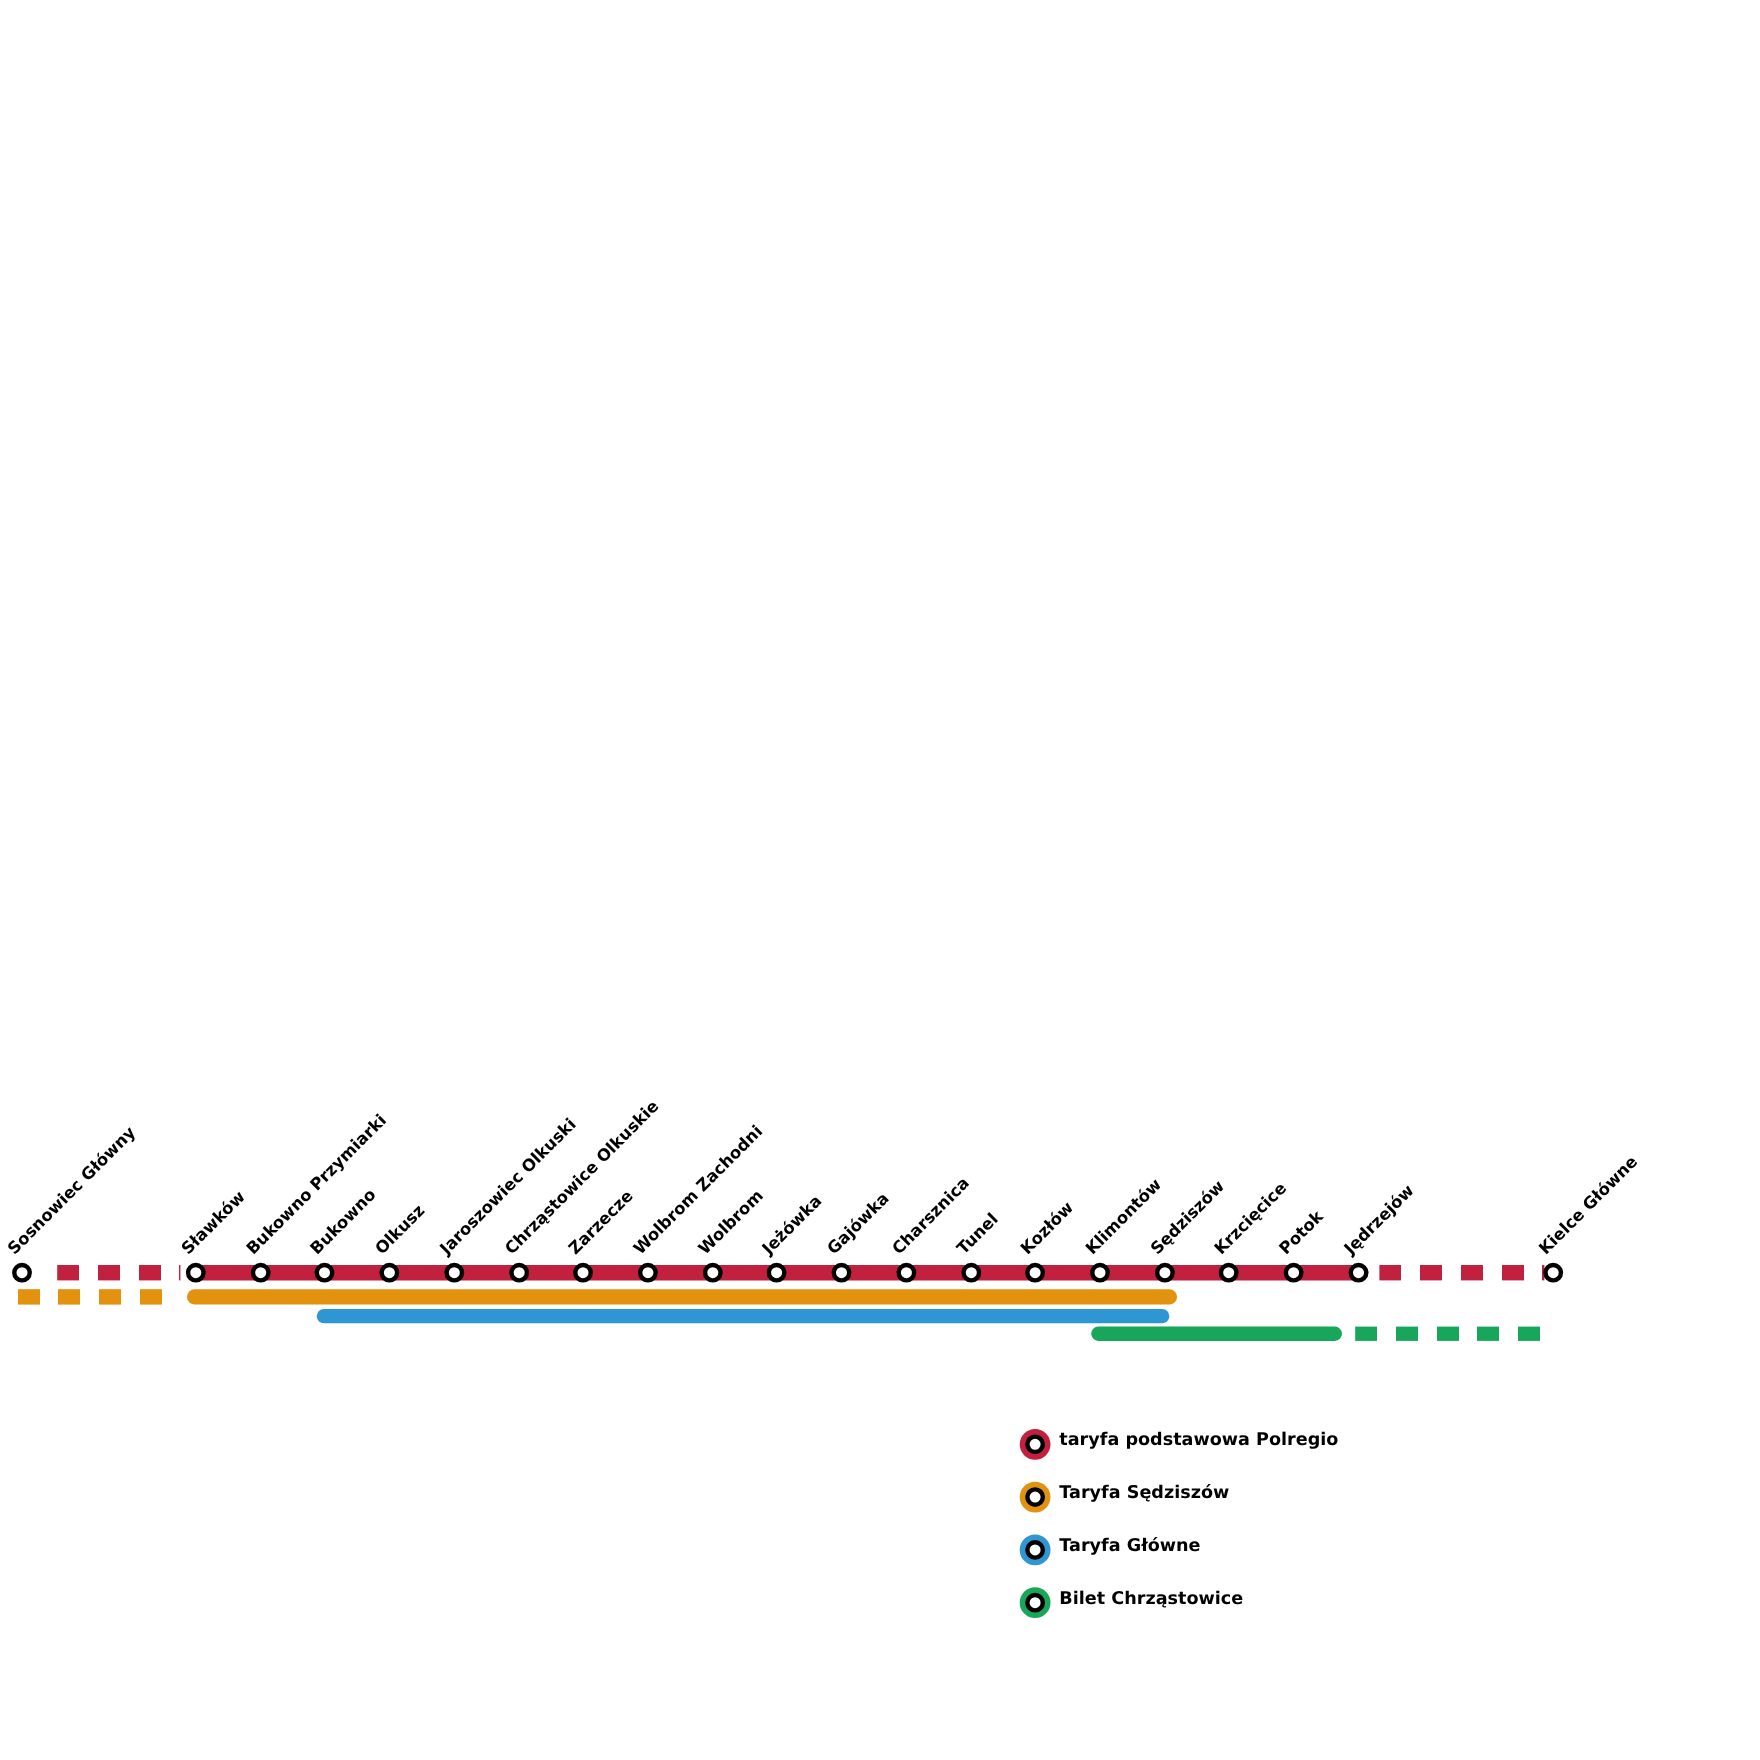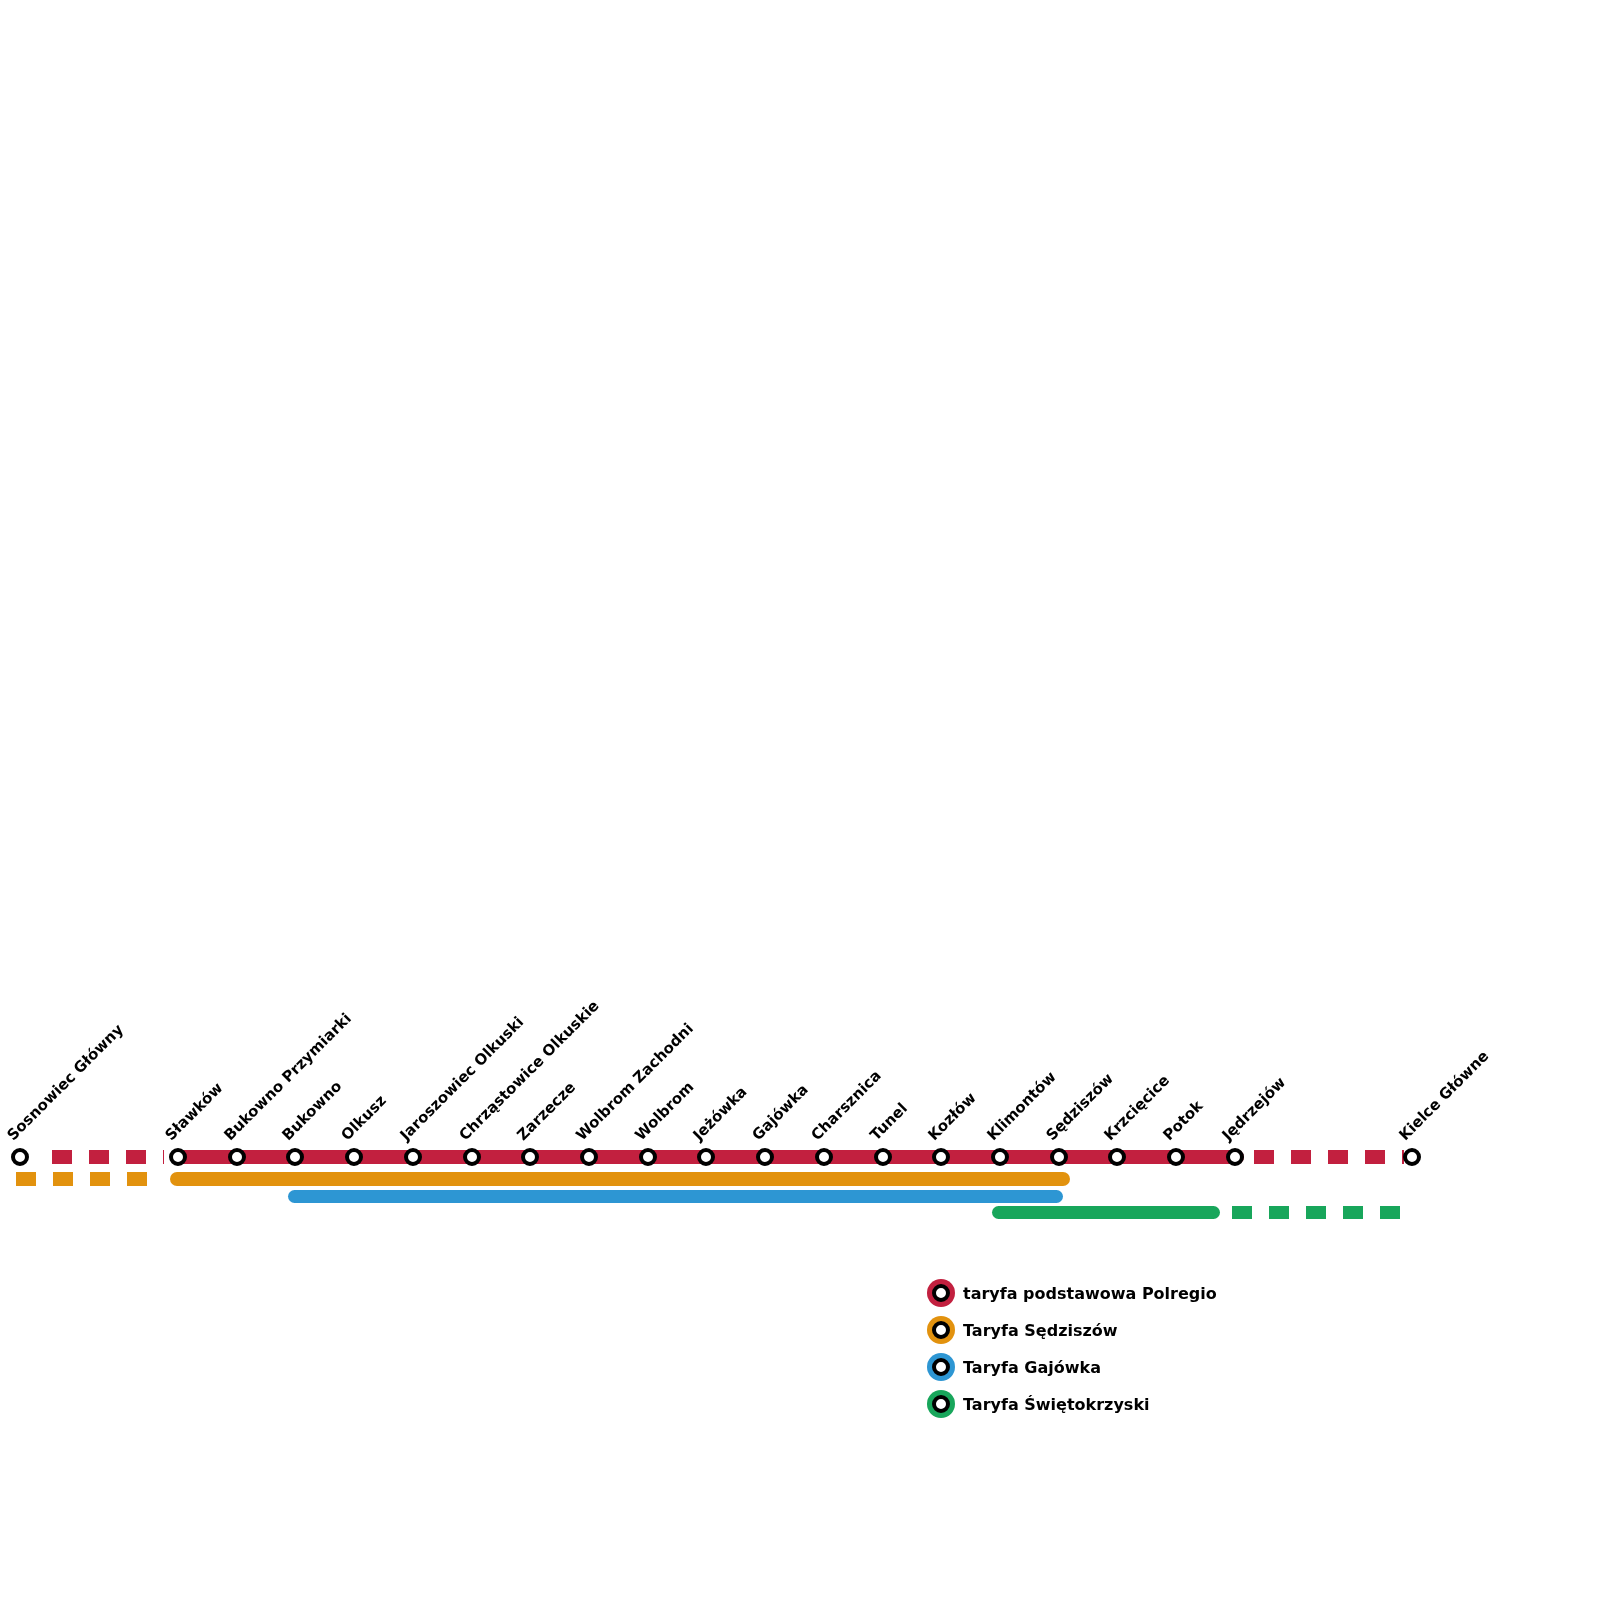--- a/index.html
+++ b/index.html
@@ -14,21 +14,21 @@
 
   
   .station{position:absolute;top:1157px;width:0;height:0;}
   .dot{position:absolute;left:-9px;top:-9px;width:10px;height:10px;border:4px solid #000;
        background:#fff;border-radius:50%;box-sizing:content-box;display:block;}
   .lbl{position:absolute;left:-4px;bottom:13px;transform-origin:0 100%;transform:rotate(-45deg);
        white-space:nowrap;font-weight:bold;font-size:15px;color:#000;line-height:18px;}
 
   
   .legend{position:absolute;left:927px;top:1279px;}
-  .legend-row{display:flex;align-items:center;height:28px;margin-bottom:9px;}
+  .legend-row{display:flex;height:28px;margin-bottom:9px;margin-top:20px;}
   .legend-dot{width:10px;height:10px;background:#fff;border:4px solid #000;border-radius:50%;
               box-shadow:0 0 0 5px var(--c);box-sizing:content-box;margin:5px;flex:none;}
   .legend-label{margin-left:8px;font-weight:bold;font-size:16px;color:#000;white-space:nowrap;}
 </style>
 </head>
 <body>
 
 <div id="stage">
 
   <div class="seg dash" style="--c:var(--polregio);left:52px;top:1150px;width:112px;"></div>
@@ -132,21 +132,21 @@
     <div class="legend-row">
       <span class="legend-dot" style="--c:var(--polregio)"></span>
       <span class="legend-label">taryfa podstawowa Polregio</span>
     </div>
     <div class="legend-row">
       <span class="legend-dot" style="--c:var(--malopolska)"></span>
       <span class="legend-label">Taryfa Sędziszów</span>
     </div>
     <div class="legend-row">
       <span class="legend-dot" style="--c:var(--gorska)"></span>
-      <span class="legend-label">Taryfa Gajówka</span>
+      <span class="legend-label">Taryfa Główne</span>
     </div>
     <div class="legend-row">
       <span class="legend-dot" style="--c:var(--swietokrzyski)"></span>
-      <span class="legend-label">Taryfa Świętokrzyski</span>
+      <span class="legend-label">Bilet Chrząstowice</span>
     </div>
   </div>
 
 </div>
 
 </body></html>

